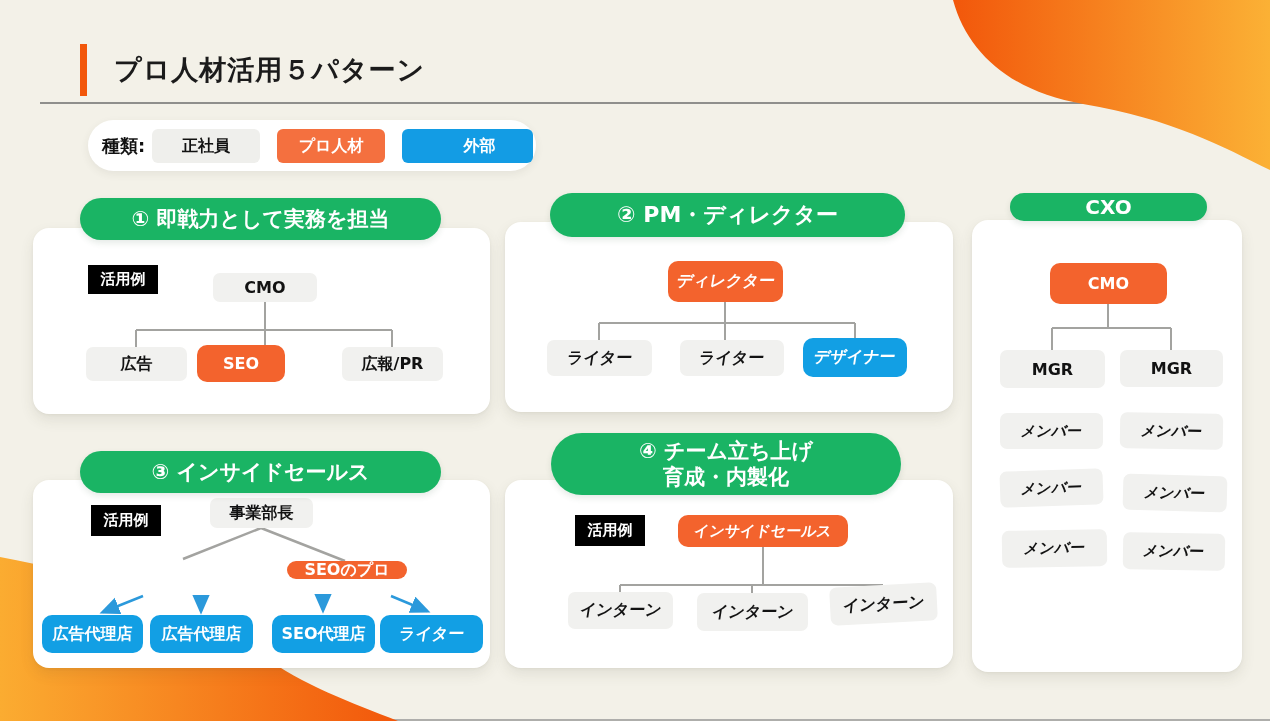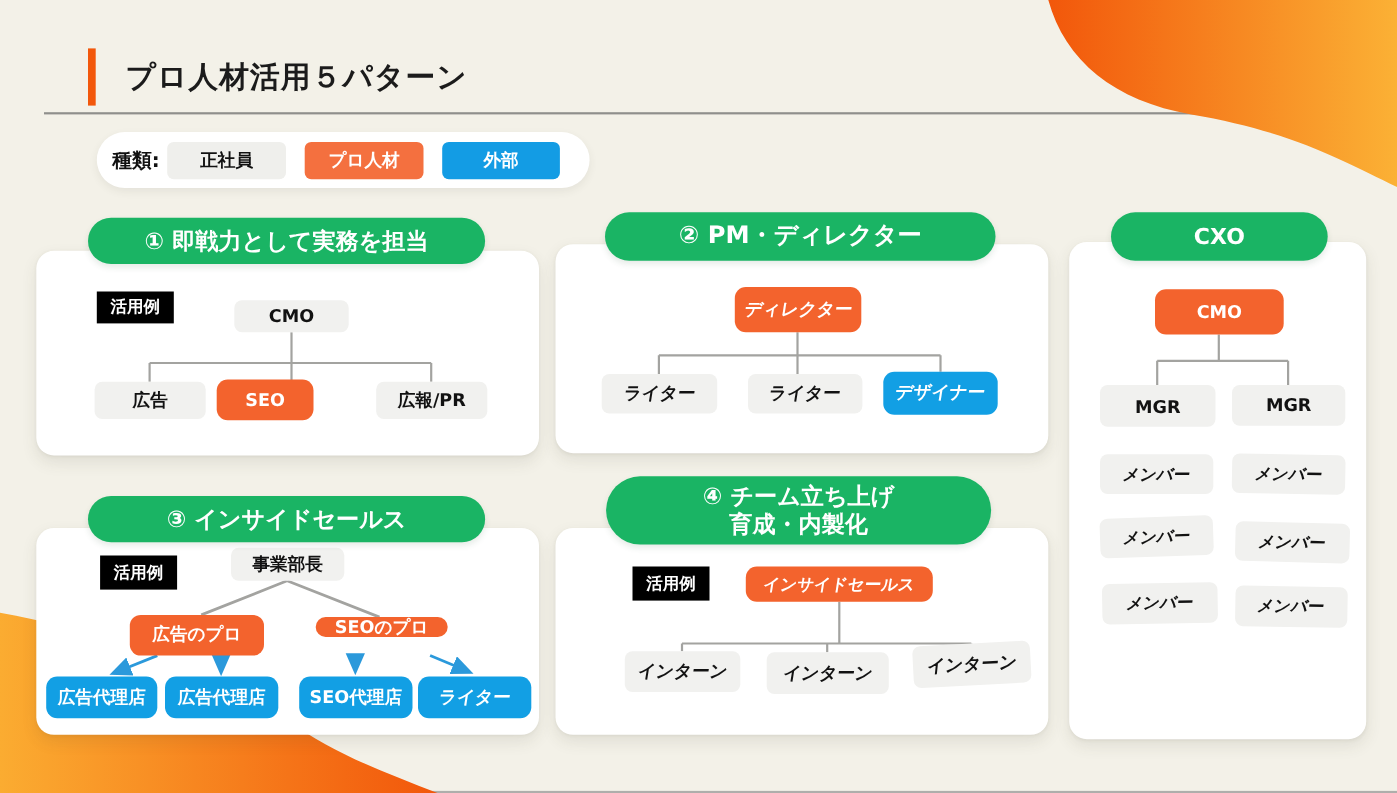--- a/index.html
+++ b/index.html
@@ -18,21 +18,21 @@
   #bottom-line{position:absolute;left:122px;top:719px;width:1148px;height:2px;background:#aeaeab;z-index:0;}
 
   
   #legend{position:absolute;left:88px;top:120px;width:448px;height:51px;background:#fff;border-radius:26px;
           box-shadow:0 3px 8px rgba(70,70,50,.08);z-index:2;display:flex;align-items:center;}
   #legend .lg-label{font-weight:800;font-size:18px;color:#111;margin-left:14px;}
   .lg-chip{position:absolute;top:9px;height:34px;display:flex;align-items:center;justify-content:center;
            font-weight:700;font-size:16px;border-radius:6px;}
   .lg-gray{left:64px;width:108px;background:#EFEFEC;color:#111;}
   .lg-orange{left:189px;width:108px;background:#F4703F;color:#fff;}
-  .lg-blue{left:314px;width:107px;background:#139CE4;color:#fff;}
+  .lg-blue{left:314px;width:107px;background:#139CE4;color:#fff;padding-left:24px;}
 
   
   .card{position:absolute;background:#fff;border-radius:16px;z-index:2;
         box-shadow:0 6px 14px rgba(70,70,50,.10),0 1px 3px rgba(70,70,50,.06);}
   .pill{position:absolute;background:#1AB464;color:#fff;font-weight:800;display:flex;flex-direction:column;
         align-items:center;justify-content:center;border-radius:999px;z-index:4;line-height:1.25;
         box-shadow:0 3px 6px rgba(40,80,50,.12);}
   .pill span{white-space:nowrap;}
 
   .node{position:absolute;display:flex;align-items:center;justify-content:center;
@@ -138,23 +138,20 @@
       <path d="M228,48 L150,79 M228,48 L312,81" stroke="#A3A3A0" stroke-width="2.5" fill="none"></path>
       <path d="M110,116 L70,132" stroke="#2B99DB" stroke-width="2.5" fill="none" marker-end="url(#arr)"></path>
       <path d="M168,116 L168,131" stroke="#2B99DB" stroke-width="2.5" fill="none" marker-end="url(#arr)"></path>
       <path d="M290,116 L290,130" stroke="#2B99DB" stroke-width="2.5" fill="none" marker-end="url(#arr)"></path>
       <path d="M358,116 L394,131" stroke="#2B99DB" stroke-width="2.5" fill="none" marker-end="url(#arr)"></path>
     </svg>
     <div class="badge" style="left:58px;top:25px;width:70px;height:31px;">活用例</div>
     <div class="node gray" style="left:177px;top:18px;width:103px;height:30px;">
         <span>事業部長</span>
       </div>
-    <div class="node orange" style="left:85px;top:79px;width:122px;height:37px;">
-        <span>広告のプロ</span>
-      </div>
     <div class="node orange" style="left:254px;top:81px;width:120px;height:18px;">
         <span>SEOのプロ</span>
       </div>
     <div class="node blue" style="left:9px;top:135px;width:101px;height:38px;">
         <span>広告代理店</span>
       </div>
     <div class="node blue" style="left:117px;top:135px;width:103px;height:38px;">
         <span>広告代理店</span>
       </div>
     <div class="node blue" style="left:239px;top:135px;width:103px;height:38px;">
@@ -181,21 +178,21 @@
         <span class="sl">インターン</span>
       </div>
     <div class="node gray" style="left:192px;top:113px;width:111px;height:38px;">
         <span class="sl">インターン</span>
       </div>
     <div class="node gray" style="left:325px;top:105px;width:107px;height:38px;transform:rotate(-3deg);">
         <span class="sl">インターン</span>
       </div>
   </div>
 
-  <div class="pill" style="left:1010px;top:193px;width:197px;height:44px;font-size:20px;">
+  <div class="pill" style="left:1010px;top:193px;width:197px;height:28px;font-size:20px;">
       <span>CXO</span>
     </div>
   <div class="card" style="left:972px;top:220px;width:270px;height:452px;">
     <svg class="wires" width="270" height="452">
       <path d="M136,84 V108 M80,108 H199 M80,108 V130 M199,108 V130" stroke="#A3A3A0" stroke-width="2" fill="none"></path>
     </svg>
     <div class="node orange" style="left:78px;top:43px;width:117px;height:41px;">
         <span>CMO</span>
       </div>
     <div class="node gray" style="left:28px;top:130px;width:105px;height:38px;">

